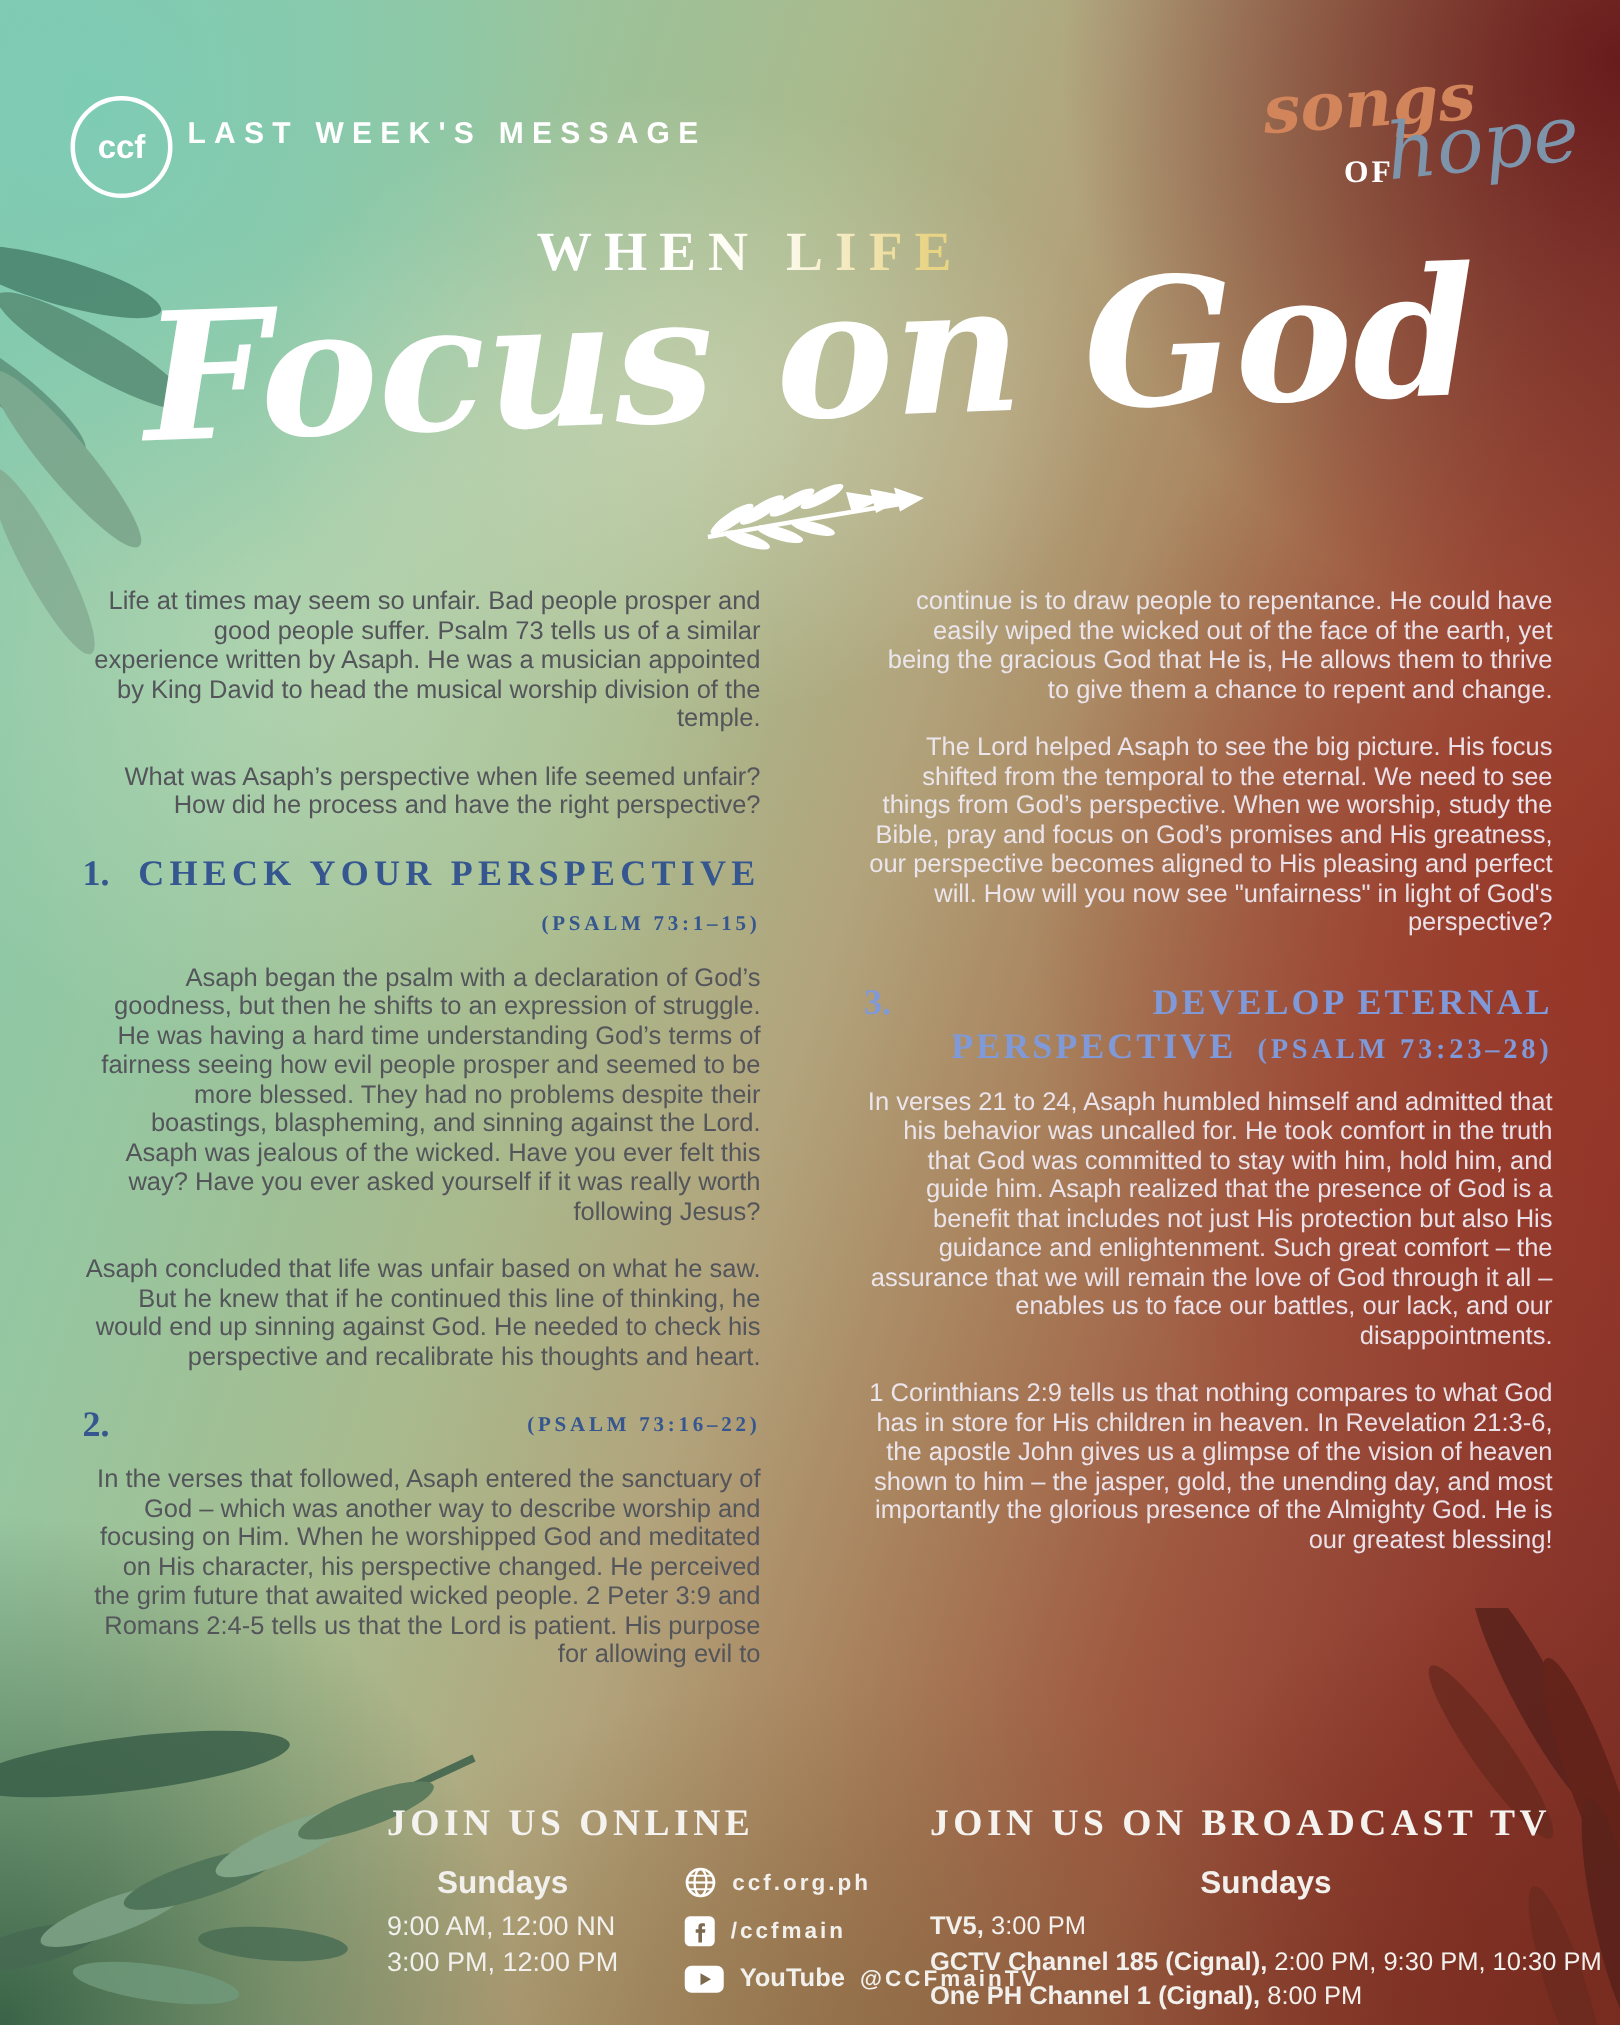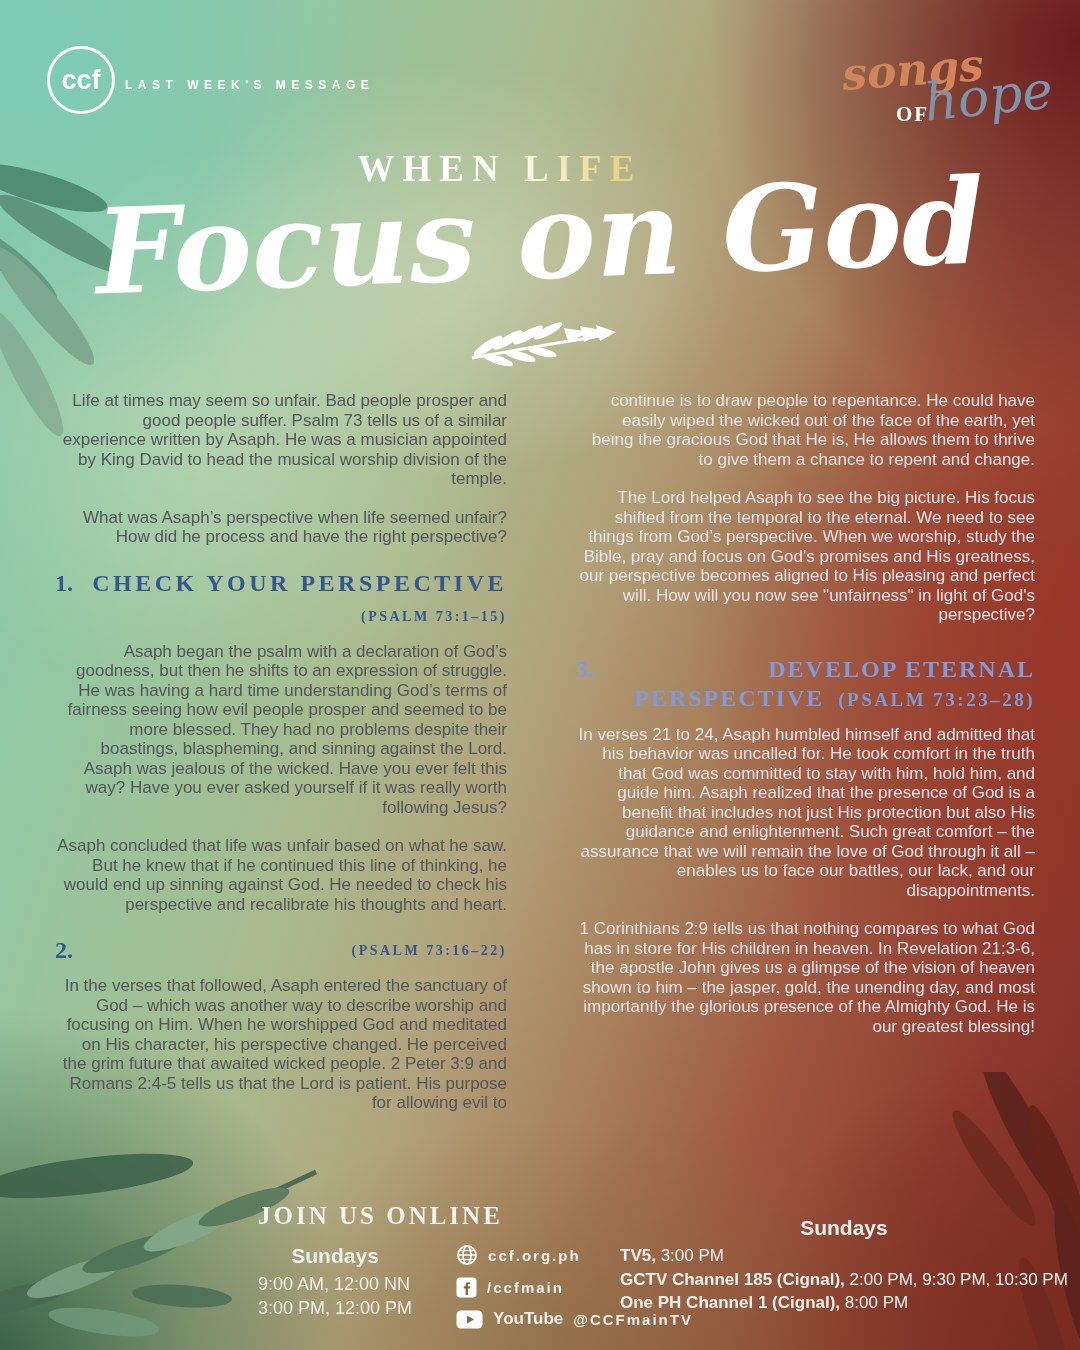--- a/index.html
+++ b/index.html
@@ -12,24 +12,24 @@
       radial-gradient(40% 30% at 20% 32%, rgba(210,228,195,.45), rgba(210,228,195,0) 70%),
       radial-gradient(46% 36% at 0% 100%, rgba(40,82,56,.85), rgba(40,82,56,0) 70%),
       radial-gradient(48% 40% at 100% 3%, rgba(100,22,25,.92), rgba(100,22,25,0) 72%),
       radial-gradient(52% 46% at 100% 46%, rgba(152,50,36,.78), rgba(152,50,36,0) 70%),
       radial-gradient(42% 32% at 97% 100%, rgba(118,44,29,.8), rgba(118,44,29,0) 70%),
       radial-gradient(52% 24% at 55% 100%, rgba(128,110,66,.5), rgba(128,110,66,0) 72%),
       linear-gradient(108deg,#86c9ad 0%,#95c7a1 20%,#a9ba8d 38%,#b2a47c 50%,#a8805b 62%,#9f5740 74%,#8e392d 88%,#7d2c26 100%);
   }
   .abs{position:absolute;}
   
-  .logo{left:47px;top:46px;width:62px;height:62px;border:3.5px solid #fff;border-radius:50%;
+  .logo{left:47px;top:64px;width:62px;height:62px;border:3.5px solid #fff;border-radius:50%;
         display:flex;align-items:center;justify-content:center;color:#fff;
-        font-weight:bold;font-size:27px;letter-spacing:0;text-align:center;}
-  .kicker{left:125px;top:78px;color:#fff;font-weight:bold;font-size:12px;letter-spacing:5.5px;}
+        font-weight:bold;font-size:22px;letter-spacing:0;text-align:center;}
+  .kicker{left:125px;top:78px;color:#fff;font-weight:bold;font-size:20px;letter-spacing:5.5px;}
   .series{left:838px;top:44px;width:200px;height:110px;}
   .series .songs{position:absolute;left:4px;top:0;font-family:"DejaVu Serif",serif;font-style:italic;
         font-weight:bold;color:#d2845b;font-size:44px;transform:rotate(-4deg);}
   .series .of{position:absolute;left:58px;top:58px;font-family:"Liberation Serif",serif;
         color:#fff;font-size:21px;letter-spacing:2px;font-weight:bold;}
   .series .hope{position:absolute;left:86px;top:22px;font-family:"DejaVu Serif",serif;font-style:italic;
         color:#7e94ab;font-size:52px;transform:rotate(-6deg);}
   
   .title-wrap{left:0;top:150px;width:1000px;text-align:center;}
   .tcaps{font-family:"Liberation Serif",serif;font-weight:bold;letter-spacing:8px;color:#fff;line-height:1.05;}
@@ -199,19 +199,20 @@
             <path d="M11,5.5 L18,9.5 L11,13.5 Z" fill="#7c6a4e"></path>
           </svg>
           <span class="yt-word">YouTube</span>
           <span class="soc-label">@CCFmainTV</span>
         </div>
       </div>
     </div>
   </div>
 
   <div class="abs footer-tv">
+    <div class="f-head">JOIN US ON BROADCAST TV</div>
     <div class="f-day">Sundays</div>
     <div class="tv-row"><b>TV5,</b><span> 3:00 PM</span></div>
     <div class="tv-row"><b>GCTV Channel 185 (Cignal),</b><span> 2:00 PM, 9:30 PM, 10:30 PM</span></div>
     <div class="tv-row"><b>One PH Channel 1 (Cignal),</b><span> 8:00 PM</span></div>
   </div>
 
 </div>
 
 </body></html>

